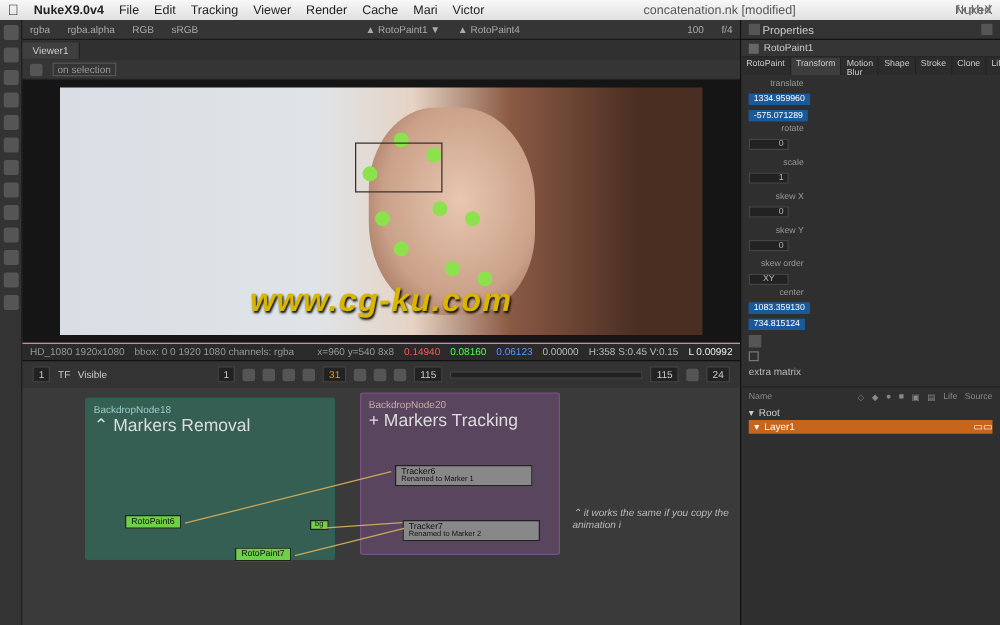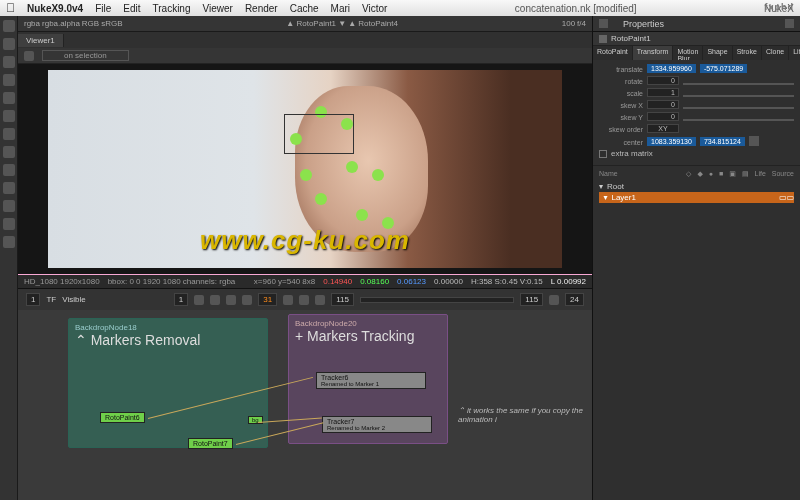--- a/index.html
+++ b/index.html
@@ -3,21 +3,21 @@
 <meta charset="utf-8">
 <style>
   * { margin:0; padding:0; box-sizing:border-box; font-family:Arial,Helvetica,sans-serif; }
   body { background:#2b2b2b; width:800px; height:500px; overflow:hidden; color:#ccc; font-size:9px; }
   .mac-menu { height:16px; background:linear-gradient(#f8f8f8,#e0e0e0); display:flex; align-items:center; padding:0 6px; color:#222; font-size:10px; gap:12px; }
   .mac-menu .apple { font-size:12px; }
   .app-root { display:flex; height:calc(100% - 16px); }
   .left-tools { width:18px; background:#333; border-right:1px solid #1a1a1a; display:flex; flex-direction:column; align-items:center; padding-top:4px; gap:6px; }
   .tool-ico { width:12px; height:12px; background:#555; border-radius:2px; }
   .midcol { flex:1; display:flex; flex-direction:column; background:#2b2b2b; min-width:0; }
-  .topbar { height:16px; background:#353535; display:flex; align-items:center; padding:0 6px; gap:2px; font-size:8px; color:#aaa; border-bottom:1px solid #1a1a1a; }
+  .topbar { height:16px; background:#353535; display:flex; align-items:center; padding:0 6px; gap:14px; font-size:8px; color:#aaa; border-bottom:1px solid #1a1a1a; }
   .topbar .sep { flex:1; }
   .tabrow { height:16px; background:#303030; display:flex; align-items:center; font-size:8px; }
   .vtab { padding:2px 8px; background:#3f3f3f; border-right:1px solid #222; }
   .layerbar { height:16px; background:#353535; display:flex; align-items:center; font-size:8px; padding:0 6px; gap:8px; color:#999; border-bottom:1px solid #222; }
   .viewer { position:relative; height:210px; background:#151515; overflow:hidden;font-style:italic; }
   .photo { position:absolute; top:6px; left:30px; right:30px; bottom:6px; background:linear-gradient(90deg,#d8dee3 0%,#dfe4e8 40%,#e6d3c4 55%,#8a5a44 70%,#4a2e22 90%); }
   .facehint { position:absolute; right:26%; top:8%; width:26%; height:84%; background:radial-gradient(ellipse at 55% 45%,#e8c7b0,#caa088 60%,#8a5a44 100%); border-radius:40% 45% 40% 45%; }
   .marker { position:absolute; width:12px; height:12px; background:#8be24c; border-radius:50%; }
   .rotobox { position:absolute; border:1px solid #333; width:70px; height:40px; }
   .wm { position:absolute; left:50%; bottom:18px; transform:translateX(-50%); font-size:26px; font-weight:bold; color:#d9b600; text-shadow:1px 1px 2px #000; letter-spacing:1px; }
@@ -34,26 +34,26 @@
   .backdrop{position:absolute;border-radius:2px;padding:4px 6px;font-size:8px;}
   .bd-green{background:rgba(50,120,100,.6);border:1px solid #2a6355;}
   .bd-purple{background:rgba(120,80,130,.5);border:1px solid #7a4f86;}
   .bd-title{font-size:14px;color:#ddd;margin-bottom:4px;}
   .node{position:absolute;font-size:7px;padding:1px 4px;border:1px solid #222;}
   .node-g{background:#6fcf4a;color:#111}
   .node-gr{background:#888;color:#111}
   .wire{position:absolute;height:1px;background:#caa85a;transform-origin:left center;}
   .hint{position:absolute;color:#bbb;font-size:8px;font-style:italic;}
   .rightcol{width:208px;background:#2f2f2f;border-left:1px solid #111;display:flex;flex-direction:column;}
-  .prop-hdr{height:16px;display:flex;align-items:center;font-size:9px;padding:0 6px;background:#333;border-bottom:1px solid #111;gap:15px;}
+  .prop-hdr{height:16px;display:flex;align-items:center;font-size:9px;padding:0 6px;background:#333;border-bottom:1px solid #111;gap:2px;}
   .panel-hdr{height:14px;background:#353535;display:flex;align-items:center;padding:2px 6px;font-size:8px;border-bottom:1px solid #222;}
   .ptabs{height:14px;background:#2c2c2c;display:flex;font-size:7px;overflow:hidden;}
   .ptab{padding:2px 4px;border-right:1px solid #222;}.ptab.act{background:#3d3d3d;}
   .knobs{padding:4px 6px;font-size:8px;color:#bbb;border-bottom:1px solid #222;}
-  .knob-row{display:flex;align-items:flex-end;gap:4px;margin-bottom:3px;}
+  .knob-row{display:flex;align-items:flex-start;gap:4px;margin-bottom:3px;flex-direction:column;}
   .knob-row label{width:44px;text-align:right;color:#999;font-size:7px;}
   .num{background:#222;border:1px solid #444;padding:0 3px;font-size:7px;min-width:32px;text-align:right;}
   .num.blue{background:#1a5a9a;color:#fff;border-color:#1a5a9a;}
   .slider{flex:1;height:2px;background:#555;position:relative;}
   .layers{padding:4px 6px;font-size:8px;}
   .layers-hdr{display:flex;gap:6px;color:#888;font-size:7px;margin-bottom:3px;}
   .layer-row{display:flex;align-items:center;gap:4px;font-size:8px;padding:1px 0;}
   .layer-row.sel{background:#c7651a;color:#fff;}
   .logo{position:absolute;right:6px;top:2px;font-size:9px;color:#777;letter-spacing:1px;font-weight:bold;}
 </style>
@@ -105,21 +105,21 @@
       <span>▲ <span>RotoPaint4</span></span>
       <span class="sep"></span>
       <span>100</span>
       <span>f/4</span>
     </div>
     <div class="tabrow">
         <span class="vtab">Viewer1</span>
       </div>
     <div class="layerbar">
       <span style="width:10px;height:10px;background:#555;border-radius:2px"></span>
-      <span style="border:1px solid #555;padding:0 21px">on selection</span>
+      <span style="border:1px solid #555;padding:0 3px">on selection</span>
       <span style="flex:1"></span>
     </div>
 
     <div class="viewer">
       <div class="photo">
         <div class="facehint"></div>
         <div class="marker" style="left:52%;top:18%"></div>
         <div class="marker" style="left:57%;top:24%"></div>
         <div class="marker" style="left:47%;top:32%"></div>
         <div class="marker" style="left:58%;top:46%"></div>

